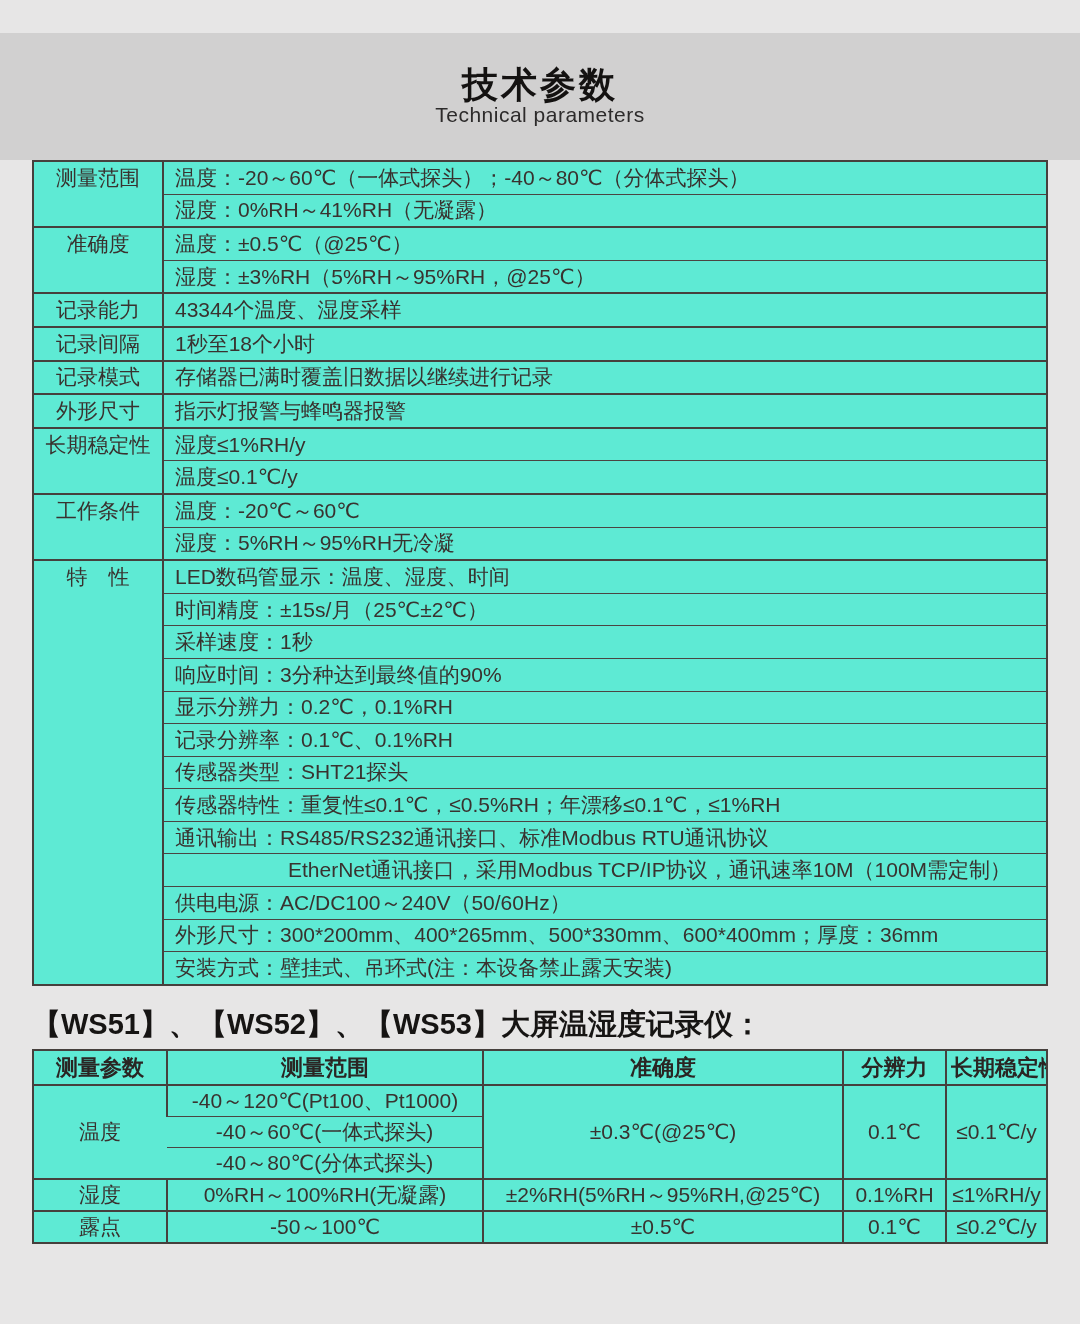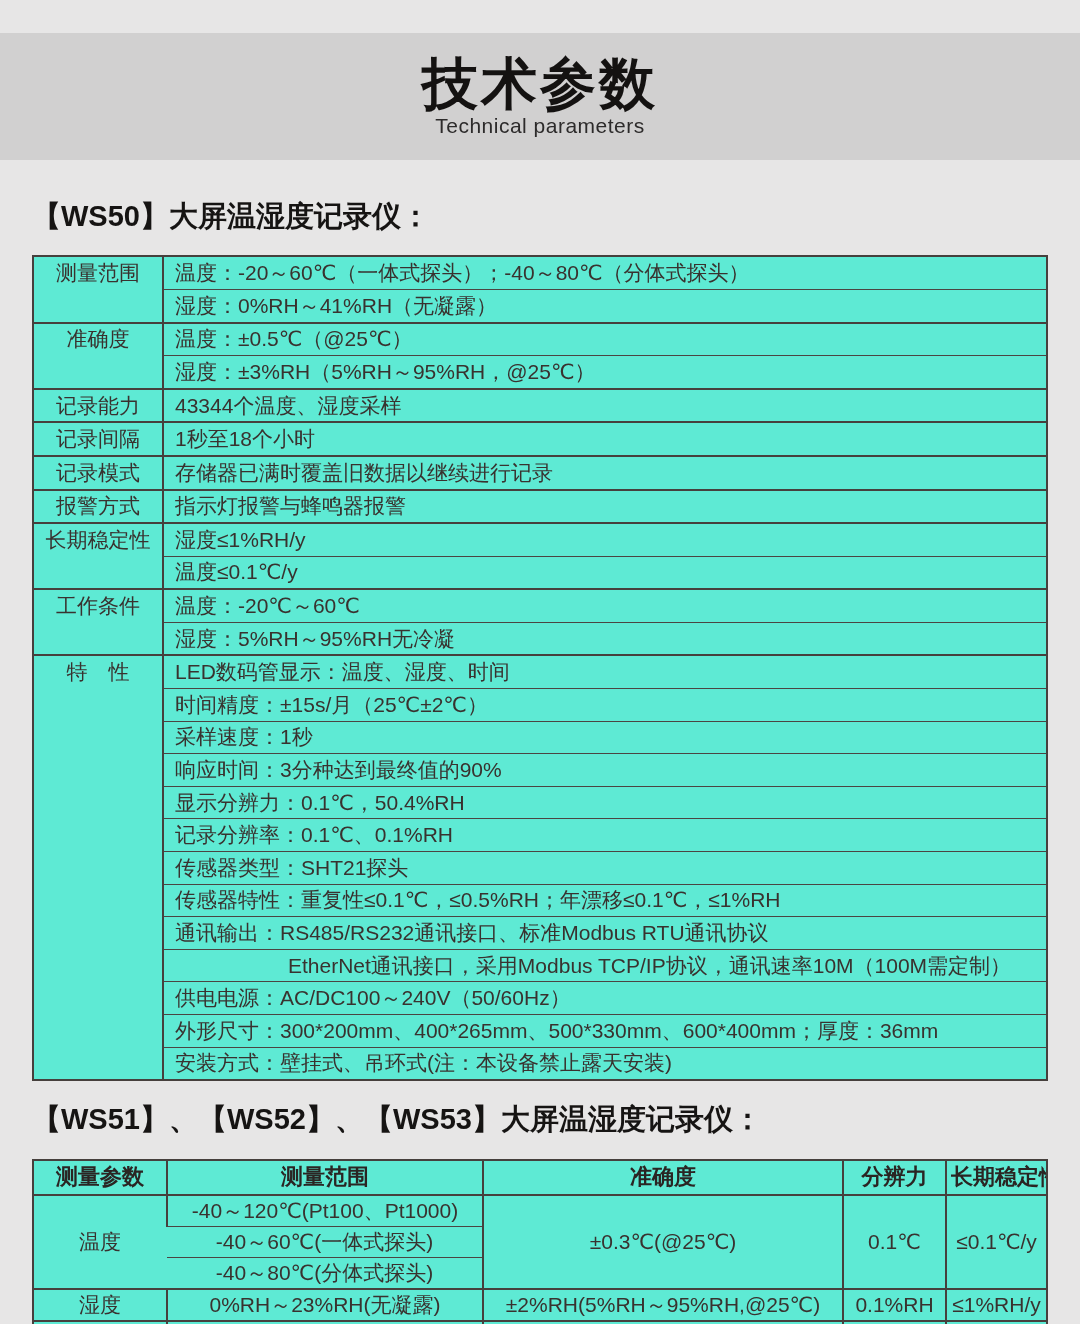--- a/index.html
+++ b/index.html
@@ -8,32 +8,32 @@
     background:#e7e6e6;
     font-family:"Liberation Sans","DejaVu Sans",sans-serif;
     color:#36302e;
     overflow:hidden;
   }
   .band{
     margin-top:33px;height:127px;background:#d1d0d0;
     display:flex;flex-direction:column;align-items:center;justify-content:center;
   }
   .band .main-title{
-    font-size:56px;font-weight:bold;color:#141211;
+    font-size:36px;font-weight:bold;color:#141211;
     letter-spacing:3px;line-height:1.05;margin:0;
   }
   .band .sub-title{
     font-size:21px;color:#2d2b2b;letter-spacing:0.5px;
   }
   .content{padding:0 32px;}
   .sec-title{
     font-size:29px;font-weight:bold;color:#161413;margin:0;line-height:1.15;
   }
   #sec1-title{margin-top:40px;margin-bottom:22px;}
-  #sec2-title{margin-top:22px;margin-bottom:22px;}
+  #sec2-title{margin-top:22px;margin-bottom:8px;}
   table{
     width:1016px;border-collapse:collapse;table-layout:fixed;
     background:#5eead4;
   }
   table,td,th{border-color:#46403d;}
   #table1{border:2px solid #46403d;}
   #table2{border:2px solid #46403d;}
   td{font-size:21px;color:#39322f;overflow:hidden;white-space:nowrap;}
   
   #table1 td{height:31.6px;padding:0;}
@@ -58,21 +58,20 @@
 </style>
 </head>
 <body>
 
 <div class="band">
   <div class="main-title">技术参数</div>
   <div class="sub-title">Technical parameters</div>
 </div>
 
 <div class="content">
-  <h2 class="sec-title" id="sec1-title">【WS50】大屏温湿度记录仪：</h2>
 
   <table id="table1">
     <colgroup>
         <col style="width:130px">
         <col>
       </colgroup>
     <tbody id="table1-body">
         <tr class="group-start">
           <td class="label-cell" rowspan="2">
             <div class="label-inner">测量范围</div>
@@ -104,21 +103,21 @@
           <td class="value-cell">1秒至18个小时</td>
         </tr>
         <tr class="group-start">
           <td class="label-cell" rowspan="1">
             <div class="label-inner">记录模式</div>
           </td>
           <td class="value-cell">存储器已满时覆盖旧数据以继续进行记录</td>
         </tr>
         <tr class="group-start">
           <td class="label-cell" rowspan="1">
-            <div class="label-inner">报警方式</div>
+            <div class="label-inner">外形尺寸</div>
           </td>
           <td class="value-cell">指示灯报警与蜂鸣器报警</td>
         </tr>
         <tr class="group-start">
           <td class="label-cell" rowspan="2">
             <div class="label-inner">长期稳定性</div>
           </td>
           <td class="value-cell">湿度≤1%RH/y</td>
         </tr>
         <tr class="sub-row">
@@ -142,21 +141,21 @@
         <tr class="sub-row">
           <td class="value-cell">时间精度：±15s/月（25℃±2℃）</td>
         </tr>
         <tr class="sub-row">
           <td class="value-cell">采样速度：1秒</td>
         </tr>
         <tr class="sub-row">
           <td class="value-cell">响应时间：3分种达到最终值的90%</td>
         </tr>
         <tr class="sub-row">
-          <td class="value-cell">显示分辨力：0.1℃，50.4%RH</td>
+          <td class="value-cell">显示分辨力：0.2℃，0.1%RH</td>
         </tr>
         <tr class="sub-row">
           <td class="value-cell">记录分辨率：0.1℃、0.1%RH</td>
         </tr>
         <tr class="sub-row">
           <td class="value-cell">传感器类型：SHT21探头</td>
         </tr>
         <tr class="sub-row">
           <td class="value-cell">传感器特性：重复性≤0.1℃，≤0.5%RH；年漂移≤0.1℃，≤1%RH</td>
         </tr>
@@ -204,21 +203,21 @@
           <td rowspan="3">≤0.1℃/y</td>
         </tr>
         <tr class="sub-row">
           <td>-40～60℃(一体式探头)</td>
         </tr>
         <tr class="sub-row">
           <td>-40～80℃(分体式探头)</td>
         </tr>
         <tr class="group-row">
           <td rowspan="1">湿度</td>
-          <td>0%RH～23%RH(无凝露)</td>
+          <td>0%RH～100%RH(无凝露)</td>
           <td rowspan="1">±2%RH(5%RH～95%RH,@25℃)</td>
           <td rowspan="1">0.1%RH</td>
           <td rowspan="1">≤1%RH/y</td>
         </tr>
         <tr class="group-row">
           <td rowspan="1">露点</td>
           <td>-50～100℃</td>
           <td rowspan="1">±0.5℃</td>
           <td rowspan="1">0.1℃</td>
           <td rowspan="1">≤0.2℃/y</td>

